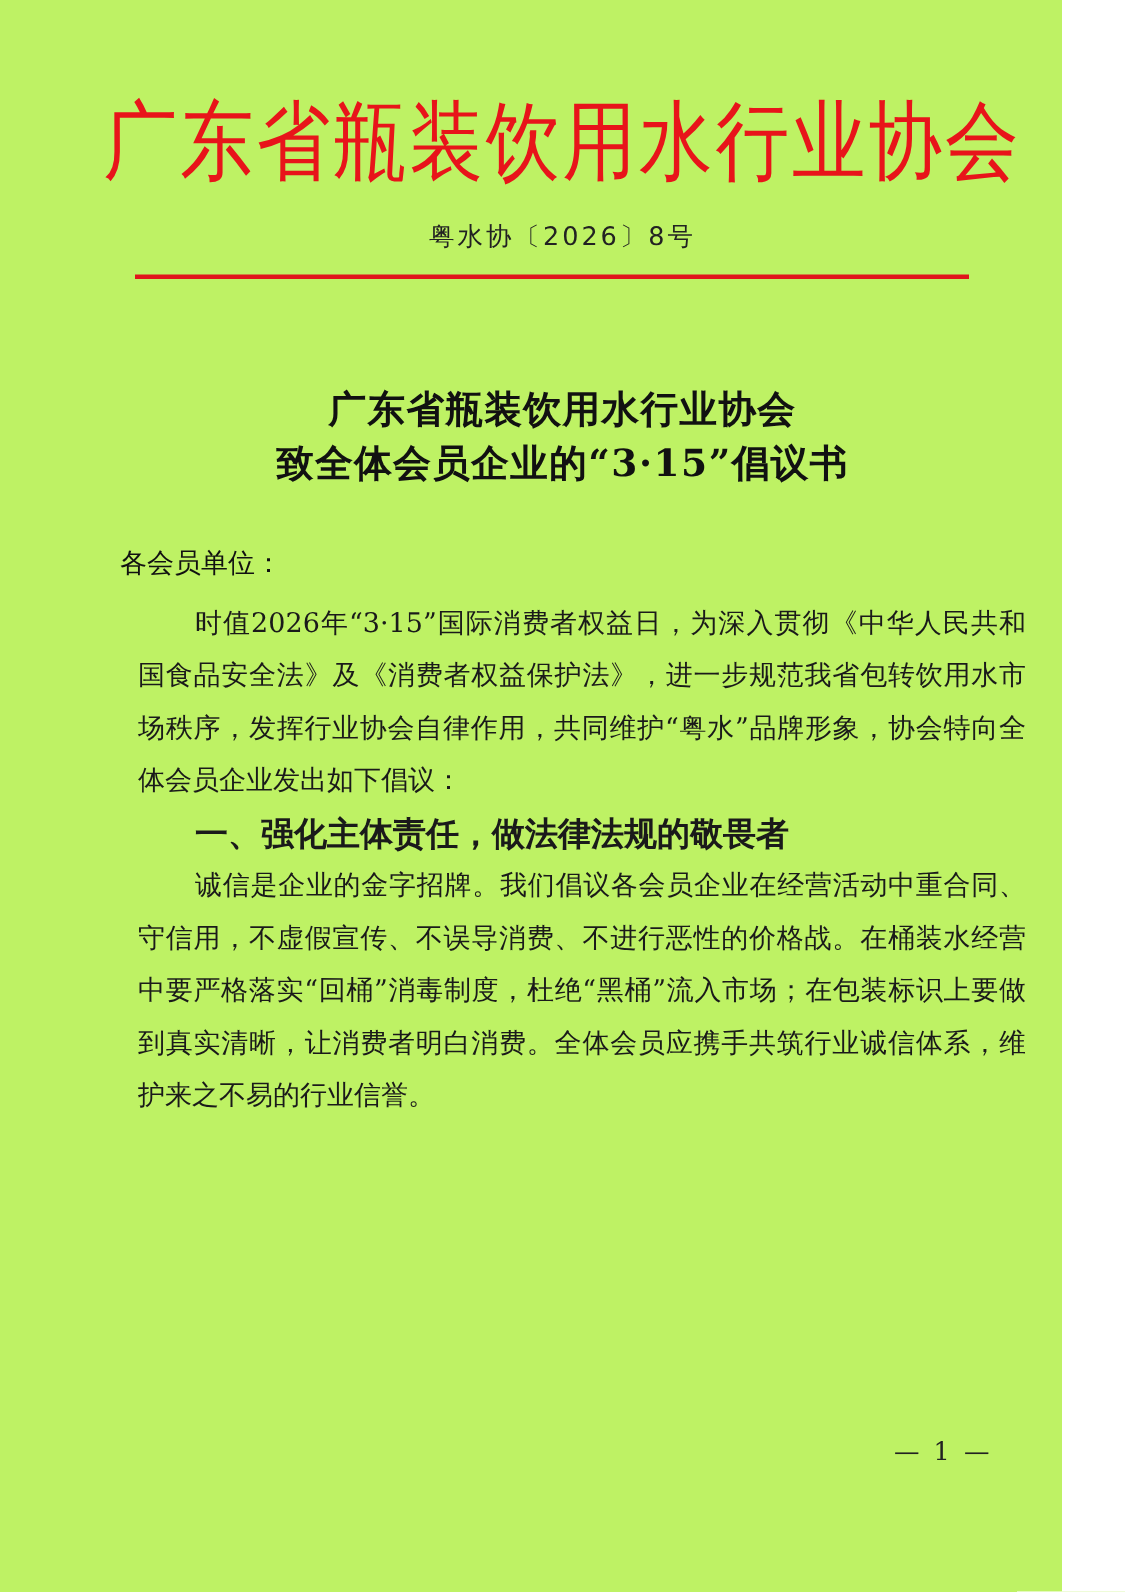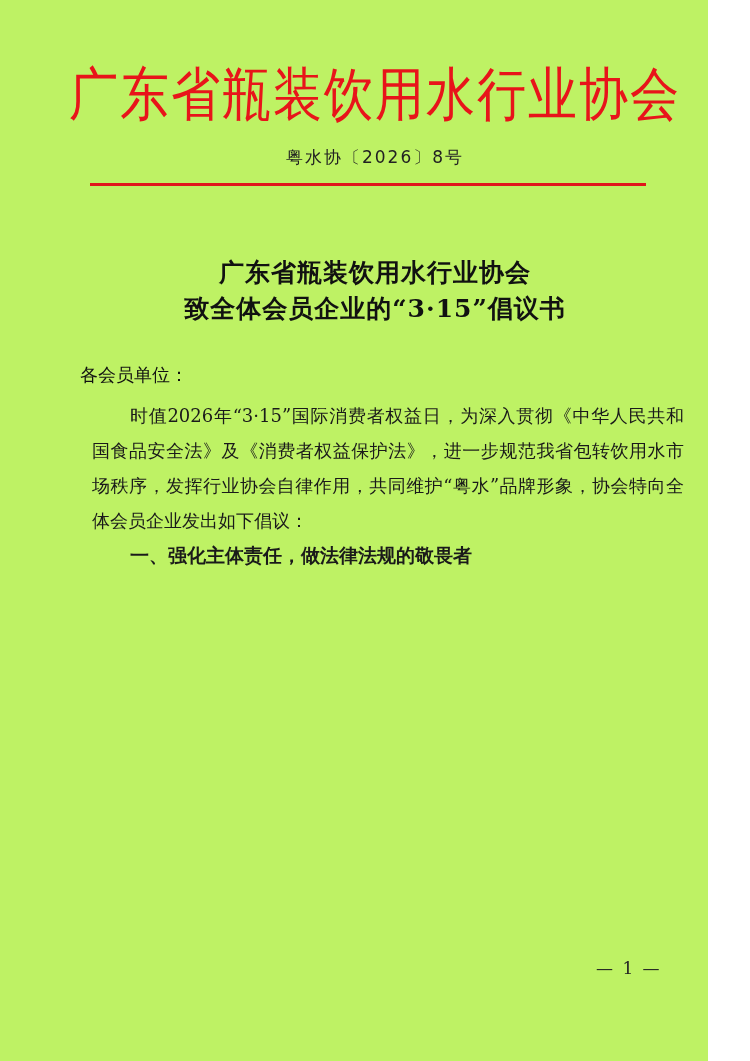--- a/index.html
+++ b/index.html
@@ -39,21 +39,21 @@
     .body-text {
       position: absolute; left: 92px; width: 592px;
       font-size: 18px; line-height: 35px; color: #1a1a1a;
       font-family: "DejaVu Serif", "Liberation Serif", serif;
       text-align: justify; text-justify: inter-character;
     }
     .para { text-indent: 38px; }
     .section-heading {
       font-weight: bold; text-indent: 38px;
       font-family: Liberation Sans, sans-serif;
-      font-size: 19px;
+      font-size: 22px;
     }
     .page-number {
       position: absolute; left: 596px; top: 958px; font-size: 17px; color: #222;
       font-family: "DejaVu Serif", "Liberation Serif", serif; letter-spacing: 2px;
     }
   </style>
 </head>
 <body>
 
 <div class="page">
@@ -63,16 +63,17 @@
   <div class="red-rule"></div>
 
   <div class="title l1">广东省瓶装饮用水行业协会</div>
   <div class="title l2">致全体会员企业的“3·15”倡议书</div>
 
   <div class="salutation">各会员单位：</div>
 
   <div class="body-text" style="top: 398px;">
     <p class="para">时值2026年“3·15”国际消费者权益日，为深入贯彻《中华人民共和国食品安全法》及《消费者权益保护法》，进一步规范我省包转饮用水市场秩序，发挥行业协会自律作用，共同维护“粤水”品牌形象，协会特向全体会员企业发出如下倡议：</p>
     <p class="section-heading">一、强化主体责任，做法律法规的敬畏者</p>
+    <p class="para">诚信是企业的金字招牌。我们倡议各会员企业在经营活动中重合同、守信用，不虚假宣传、不误导消费、不进行恶性的价格战。在桶装水经营中要严格落实“回桶”消毒制度，杜绝“黑桶”流入市场；在包装标识上要做到真实清晰，让消费者明白消费。全体会员应携手共筑行业诚信体系，维护来之不易的行业信誉。</p>
   </div>
 
   <div class="page-number">— 1 —</div>
 </div>
 
 </body></html>

